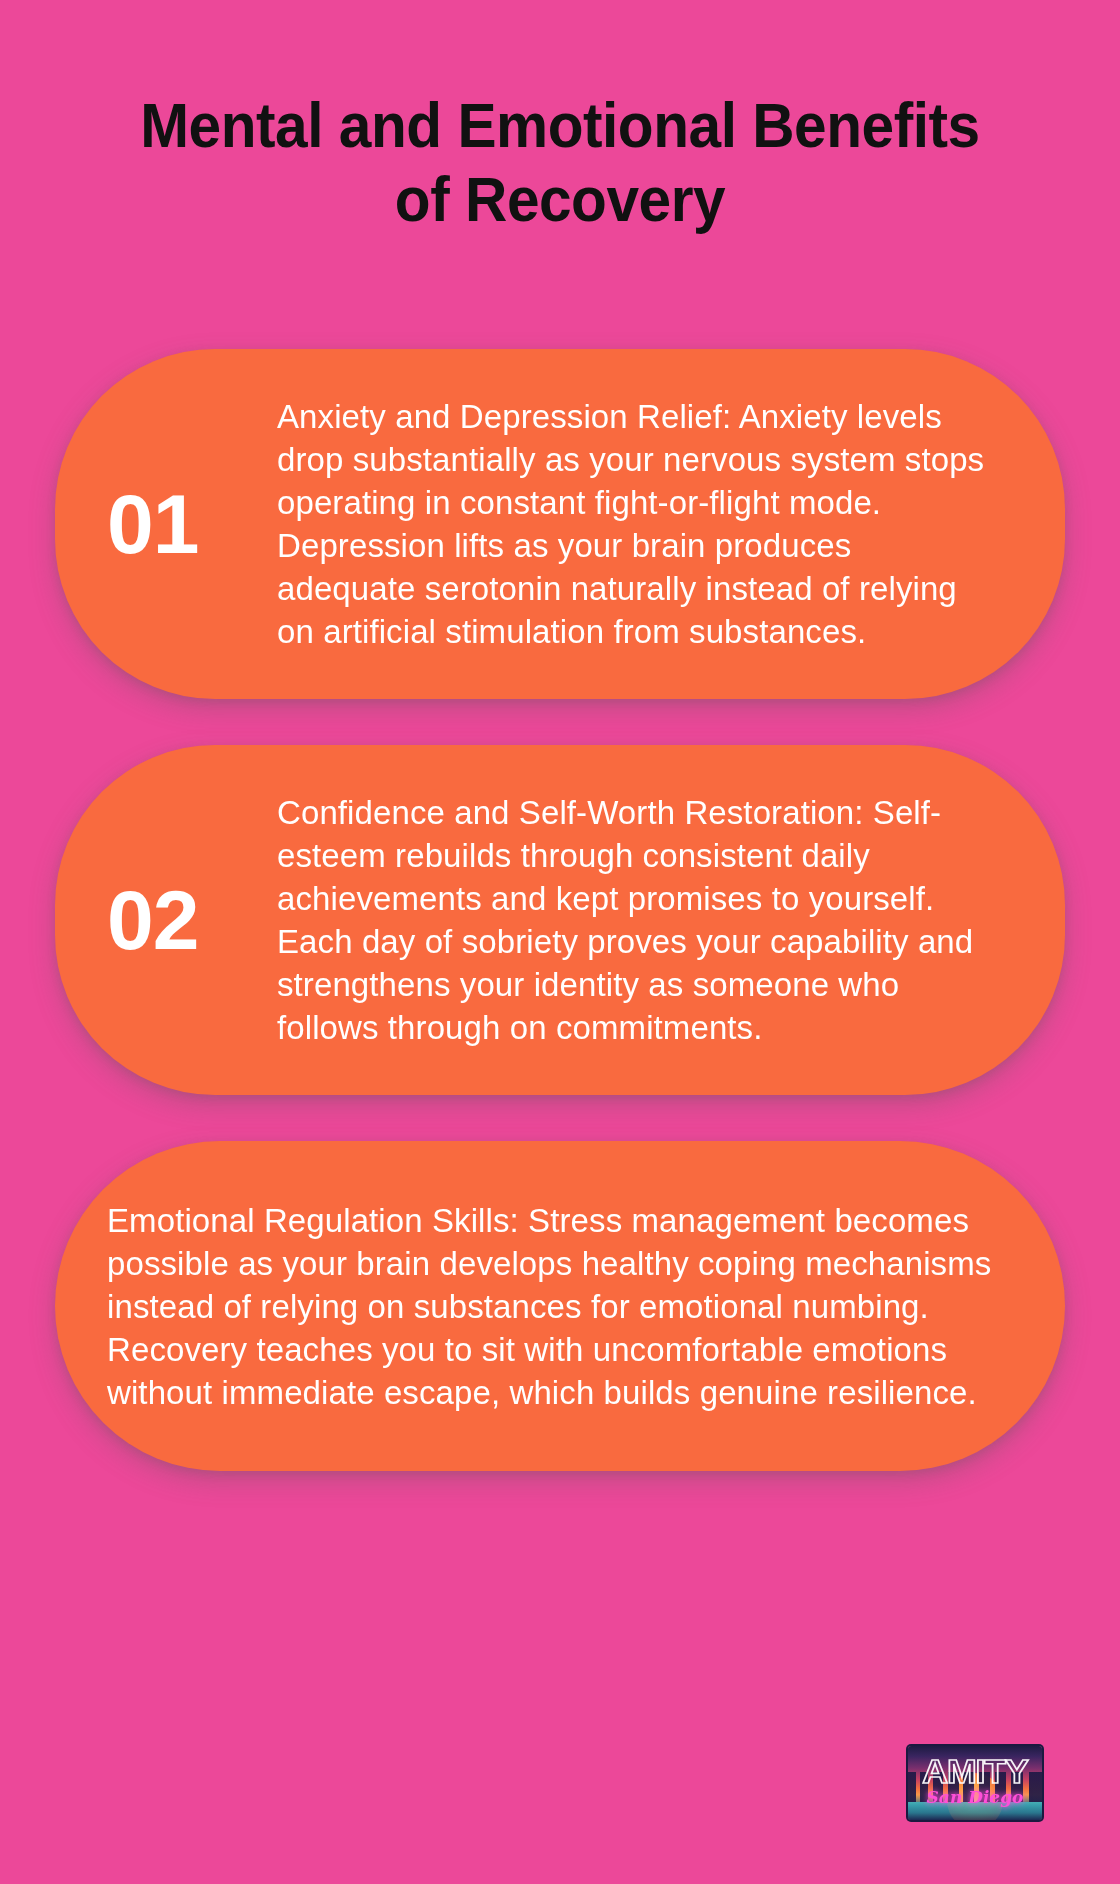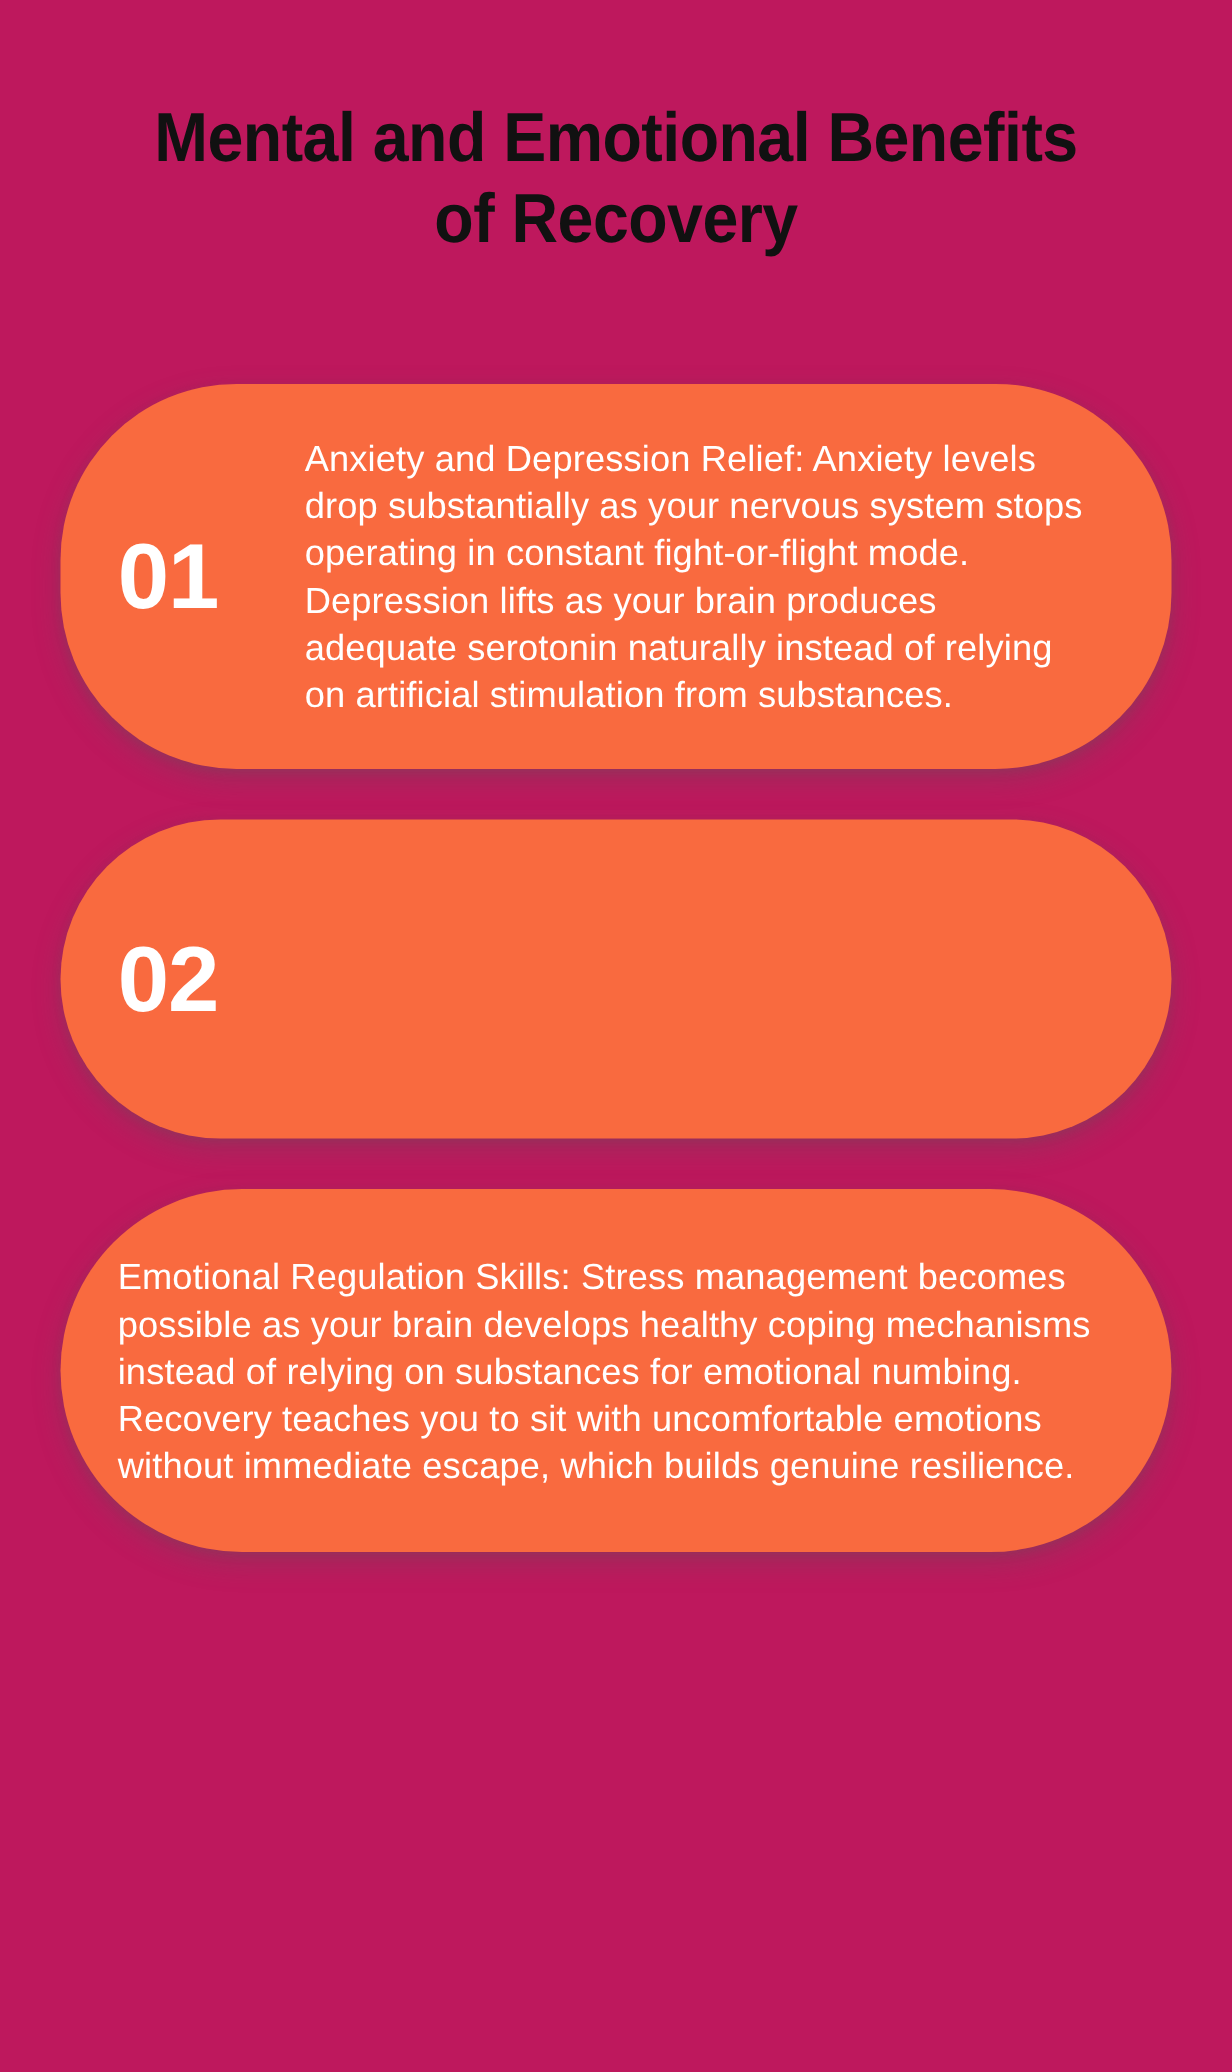--- a/index.html
+++ b/index.html
@@ -12,21 +12,21 @@
     background: #ffffff;
     font-family: "Liberation Sans", sans-serif;
     overflow: hidden;
     position: relative;
   }
 
   .page {
     position: relative;
     width: 1120px;
     height: 1884px;
-    background: #be185d;
+    background: #ec4899;
     box-sizing: border-box;
   }
 
   
   .title-block {
     position: absolute;
     top: 88px;
     left: 50px;
     width: 1020px;
     text-align: center;
@@ -195,22 +195,31 @@
 
   <div class="cards">
 
     <div class="card card-1">
       <div class="card-number">01</div>
       <div class="card-text">Anxiety and Depression Relief: Anxiety levels drop substantially as your nervous system stops operating in constant fight-or-flight mode. Depression lifts as your brain produces adequate serotonin naturally instead of relying on artificial stimulation from substances.</div>
     </div>
 
     <div class="card card-2">
       <div class="card-number">02</div>
+      <div class="card-text">Confidence and Self-Worth Restoration: Self-esteem rebuilds through consistent daily achievements and kept promises to yourself. Each day of sobriety proves your capability and strengthens your identity as someone who follows through on commitments.</div>
     </div>
 
     <div class="card card-3">
       <div class="card-text">Emotional Regulation Skills: Stress management becomes possible as your brain develops healthy coping mechanisms instead of relying on substances for emotional numbing. Recovery teaches you to sit with uncomfortable emotions without immediate escape, which builds genuine resilience.</div>
     </div>
 
   </div>
 
+  <div class="logo">
+    <div class="logo-sky"></div>
+    <div class="logo-sun"></div>
+    <div class="logo-city"></div>
+    <div class="logo-water"></div>
+    <div class="logo-word">AMITY</div>
+    <div class="logo-sub">San Diego</div>
+  </div>
 
 </div>
 
 </body></html>

